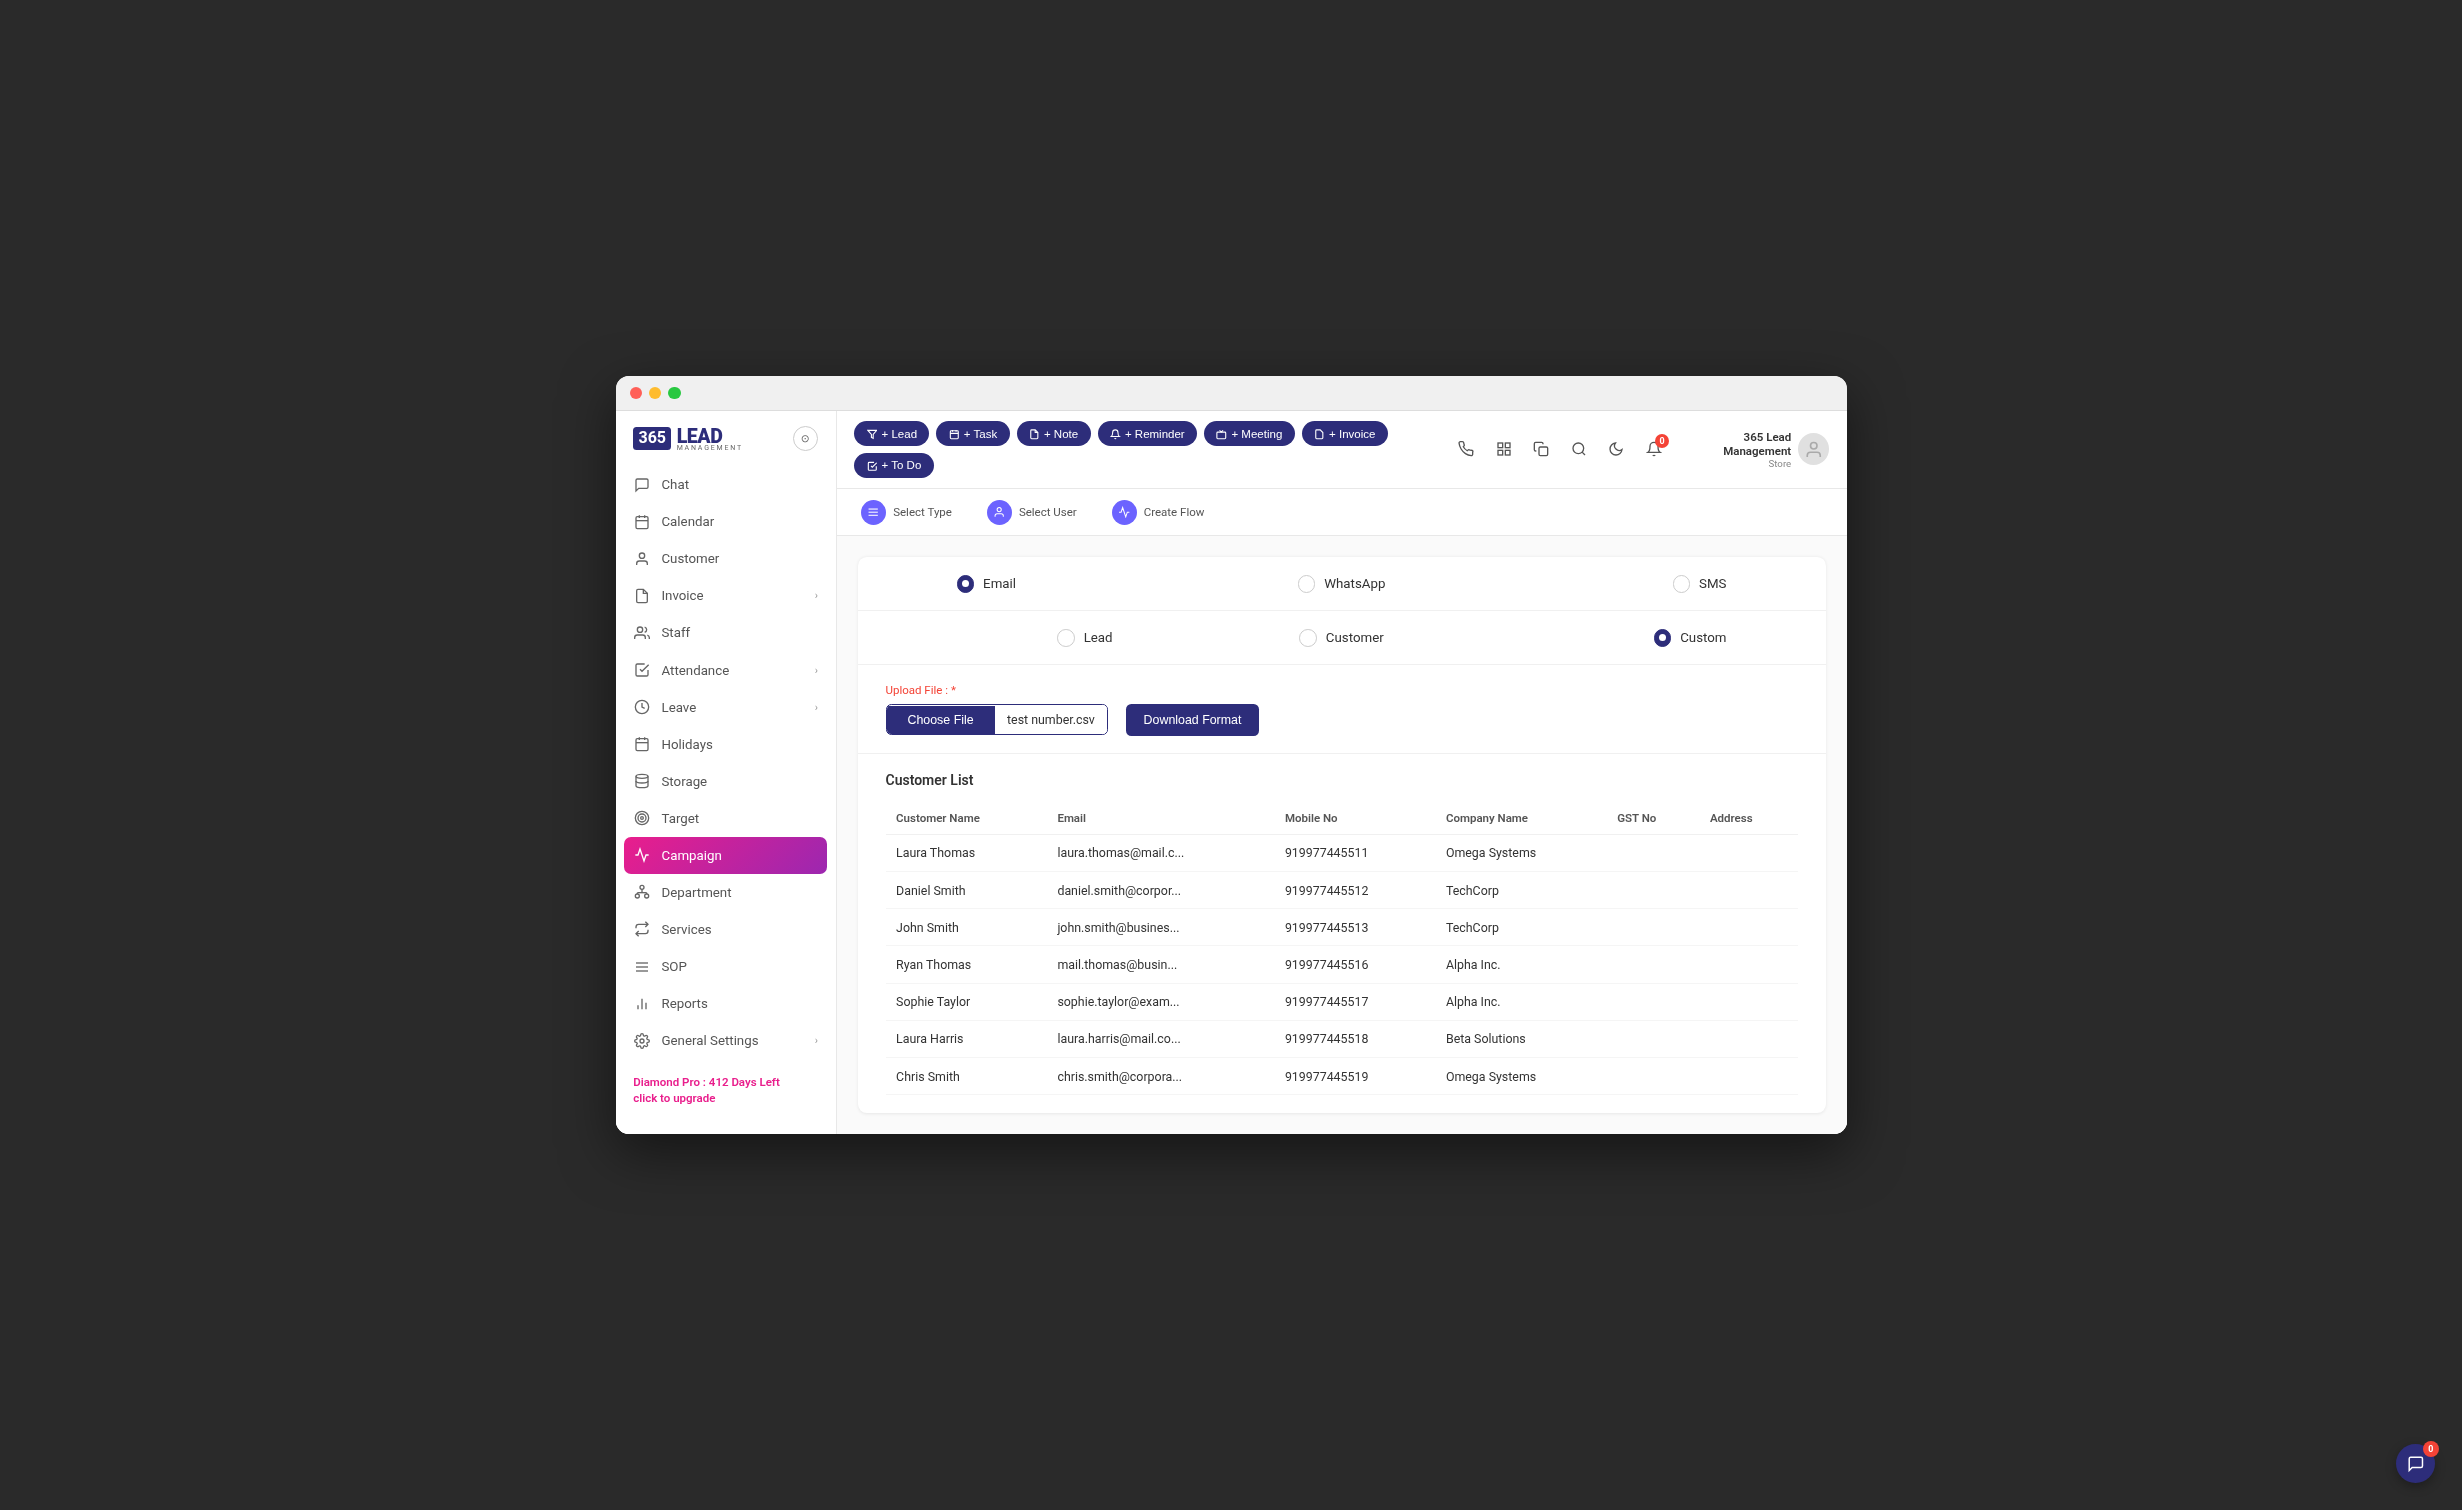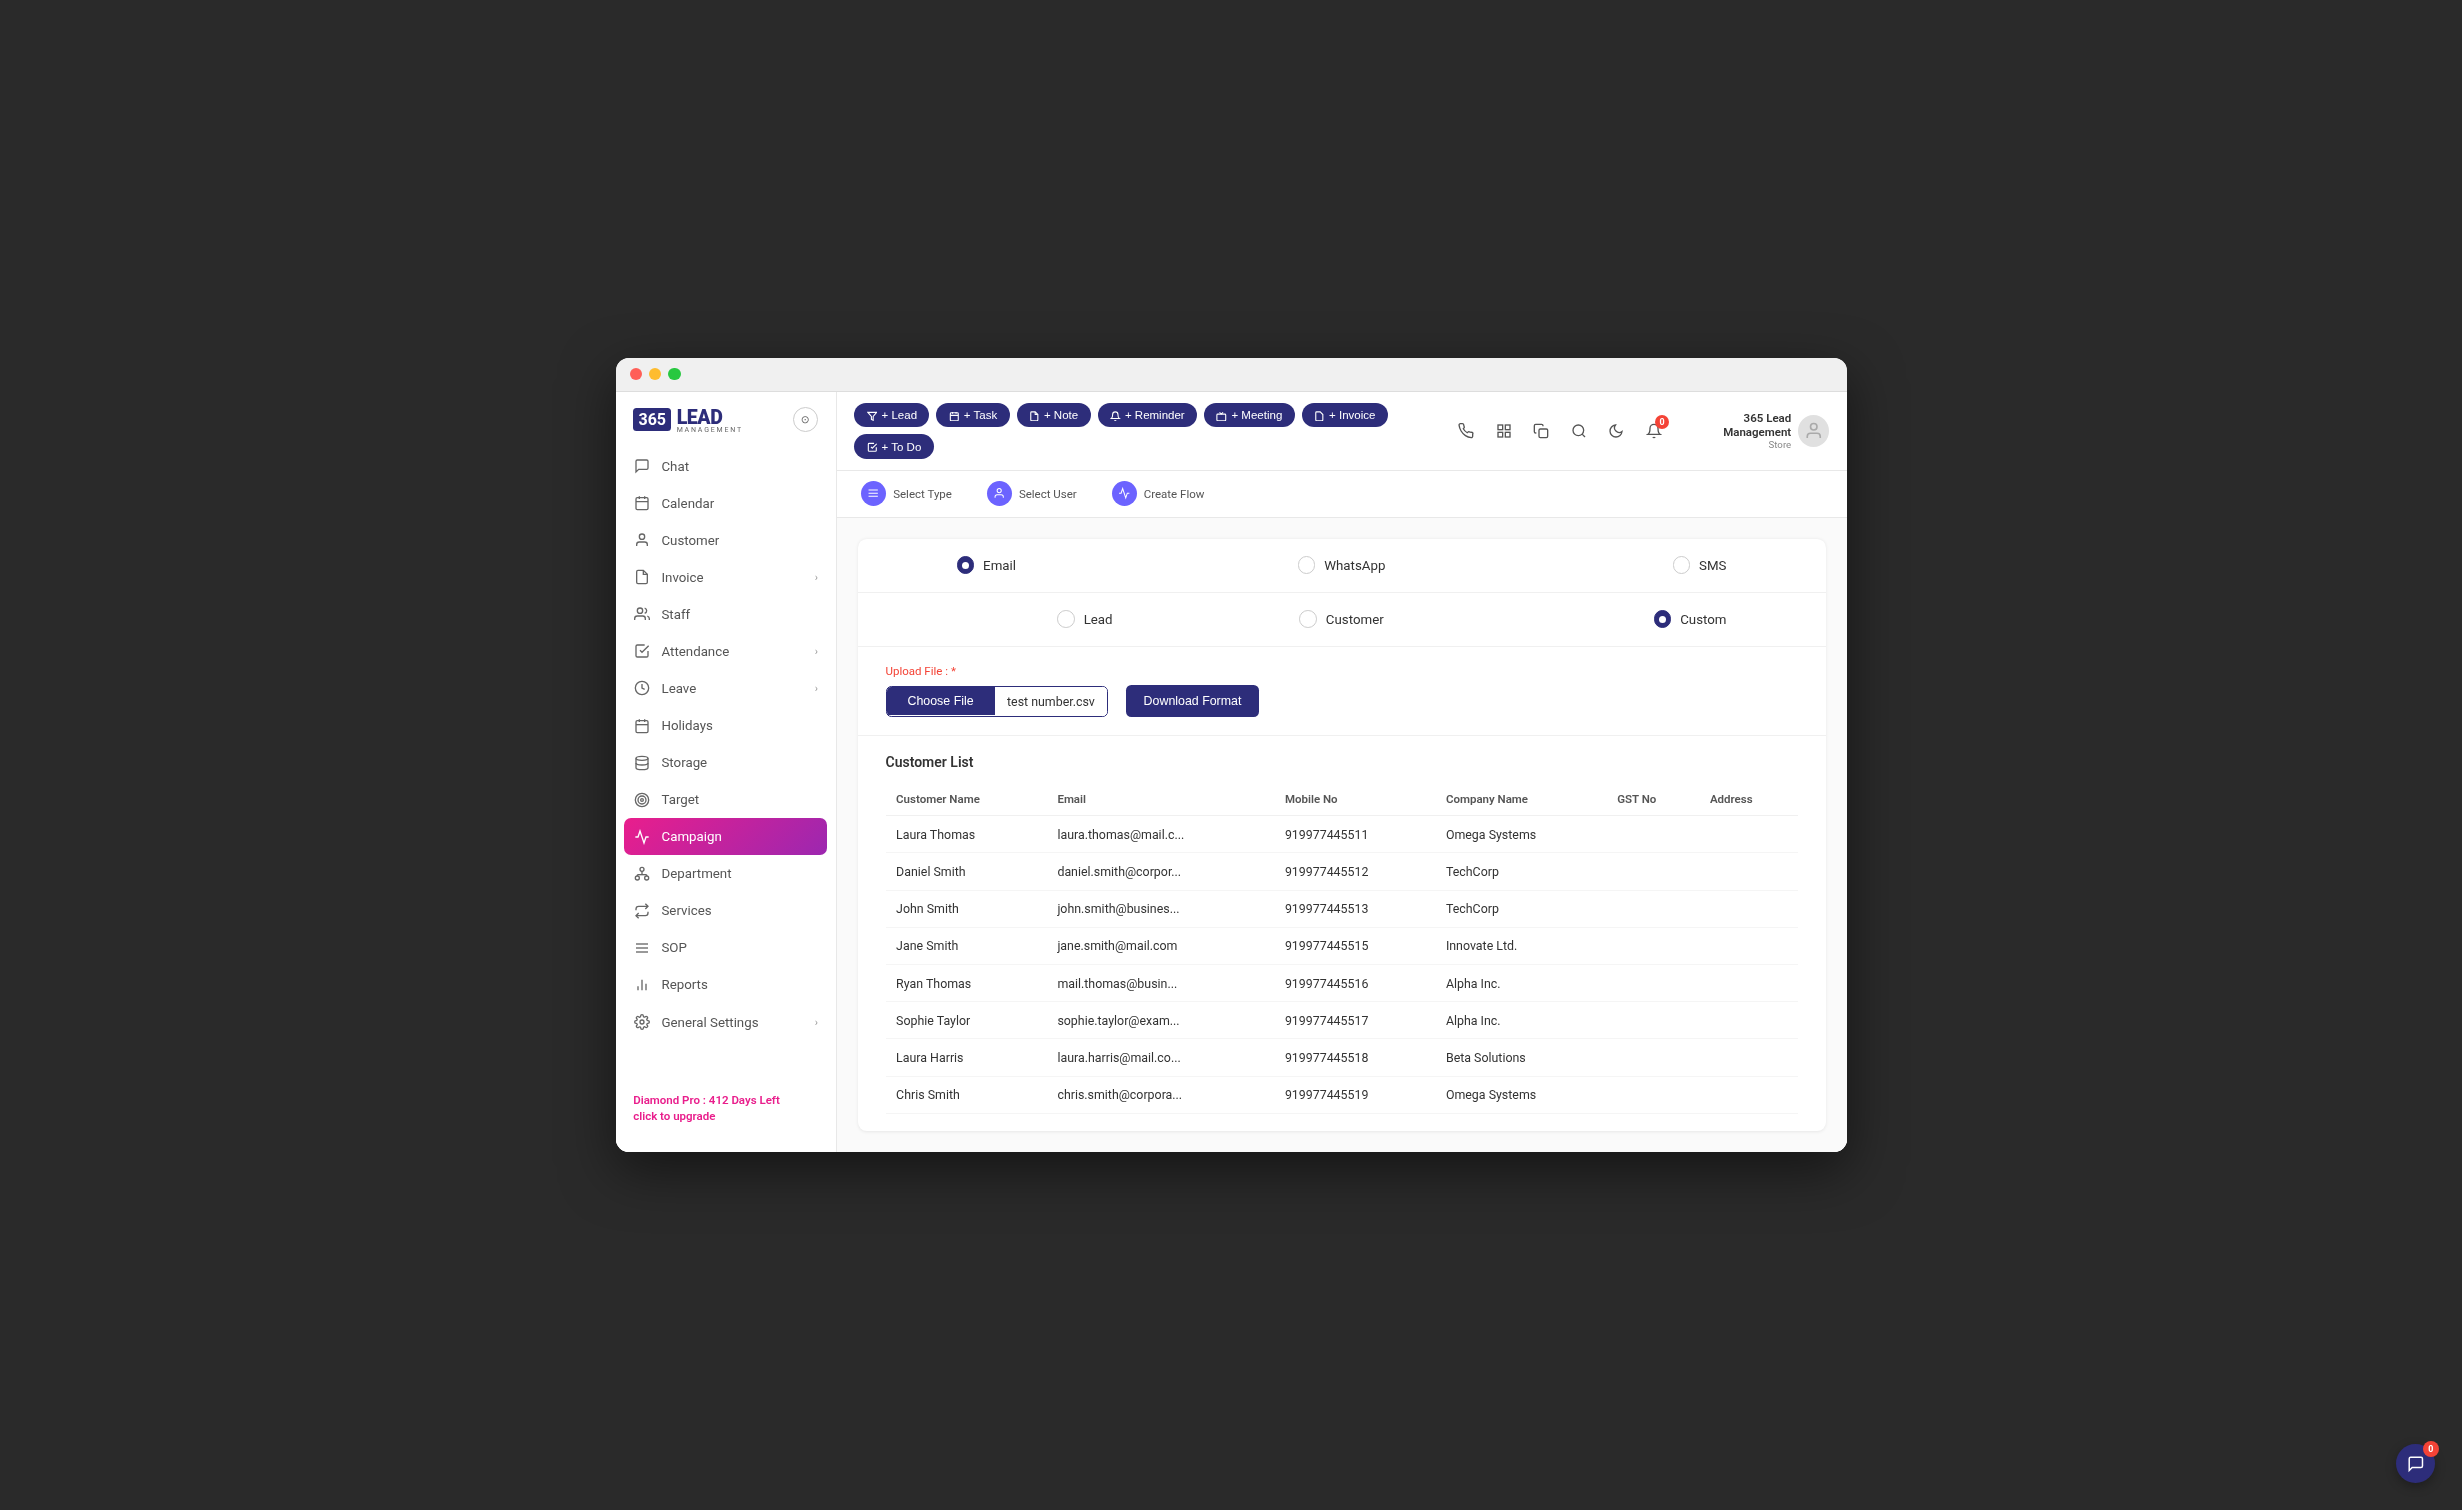--- a/index.html
+++ b/index.html
@@ -878,28 +878,20 @@
                   </tr>
                   <tr>
                     <td>John Smith</td>
                     <td>john.smith@busines...</td>
                     <td>919977445513</td>
                     <td>TechCorp</td>
                     <td></td>
                     <td></td>
                   </tr>
                   <tr>
-                    <td>Jane Smith</td>
-                    <td>jane.smith@mail.com</td>
-                    <td>919977445515</td>
-                    <td>Innovate Ltd.</td>
-                    <td></td>
-                    <td></td>
-                  </tr>
-                  <tr>
                     <td>Ryan Thomas</td>
                     <td>mail.thomas@busin...</td>
                     <td>919977445516</td>
                     <td>Alpha Inc.</td>
                     <td></td>
                     <td></td>
                   </tr>
                   <tr>
                     <td>Sophie Taylor</td>
                     <td>sophie.taylor@exam...</td>

